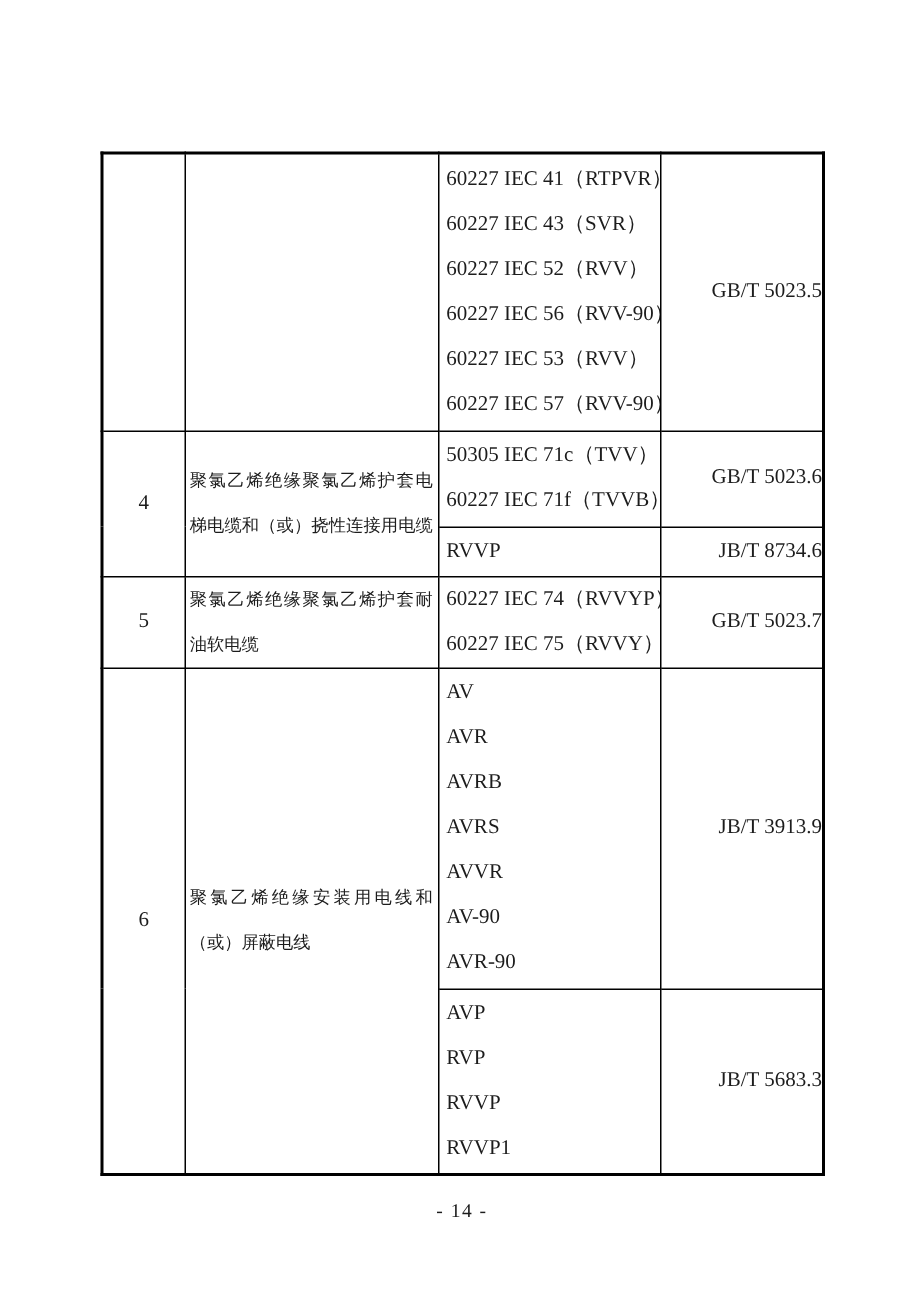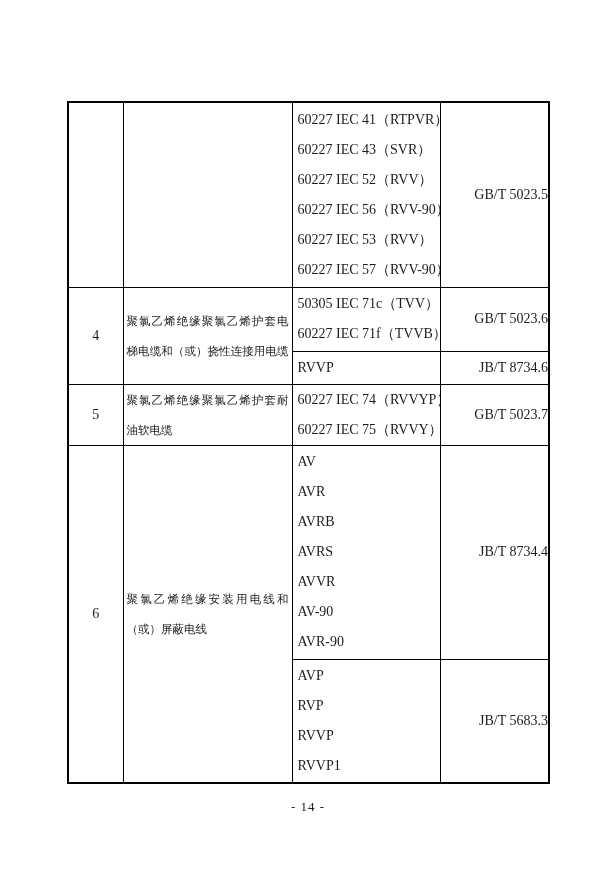--- a/index.html
+++ b/index.html
@@ -141,21 +141,21 @@
       </td>
       <td class="models">
         <div class="mline">AV</div>
         <div class="mline">AVR</div>
         <div class="mline">AVRB</div>
         <div class="mline">AVRS</div>
         <div class="mline">AVVR</div>
         <div class="mline">AV-90</div>
         <div class="mline">AVR-90</div>
       </td>
-      <td class="std">JB/T 8734.4</td>
+      <td class="std">JB/T 3913.9</td>
     </tr>
 
     <tr class="h124">
       <td class="models">
         <div class="mline">AVP</div>
         <div class="mline">RVP</div>
         <div class="mline">RVVP</div>
         <div class="mline">RVVP1</div>
       </td>
       <td class="std">JB/T 5683.3</td>

